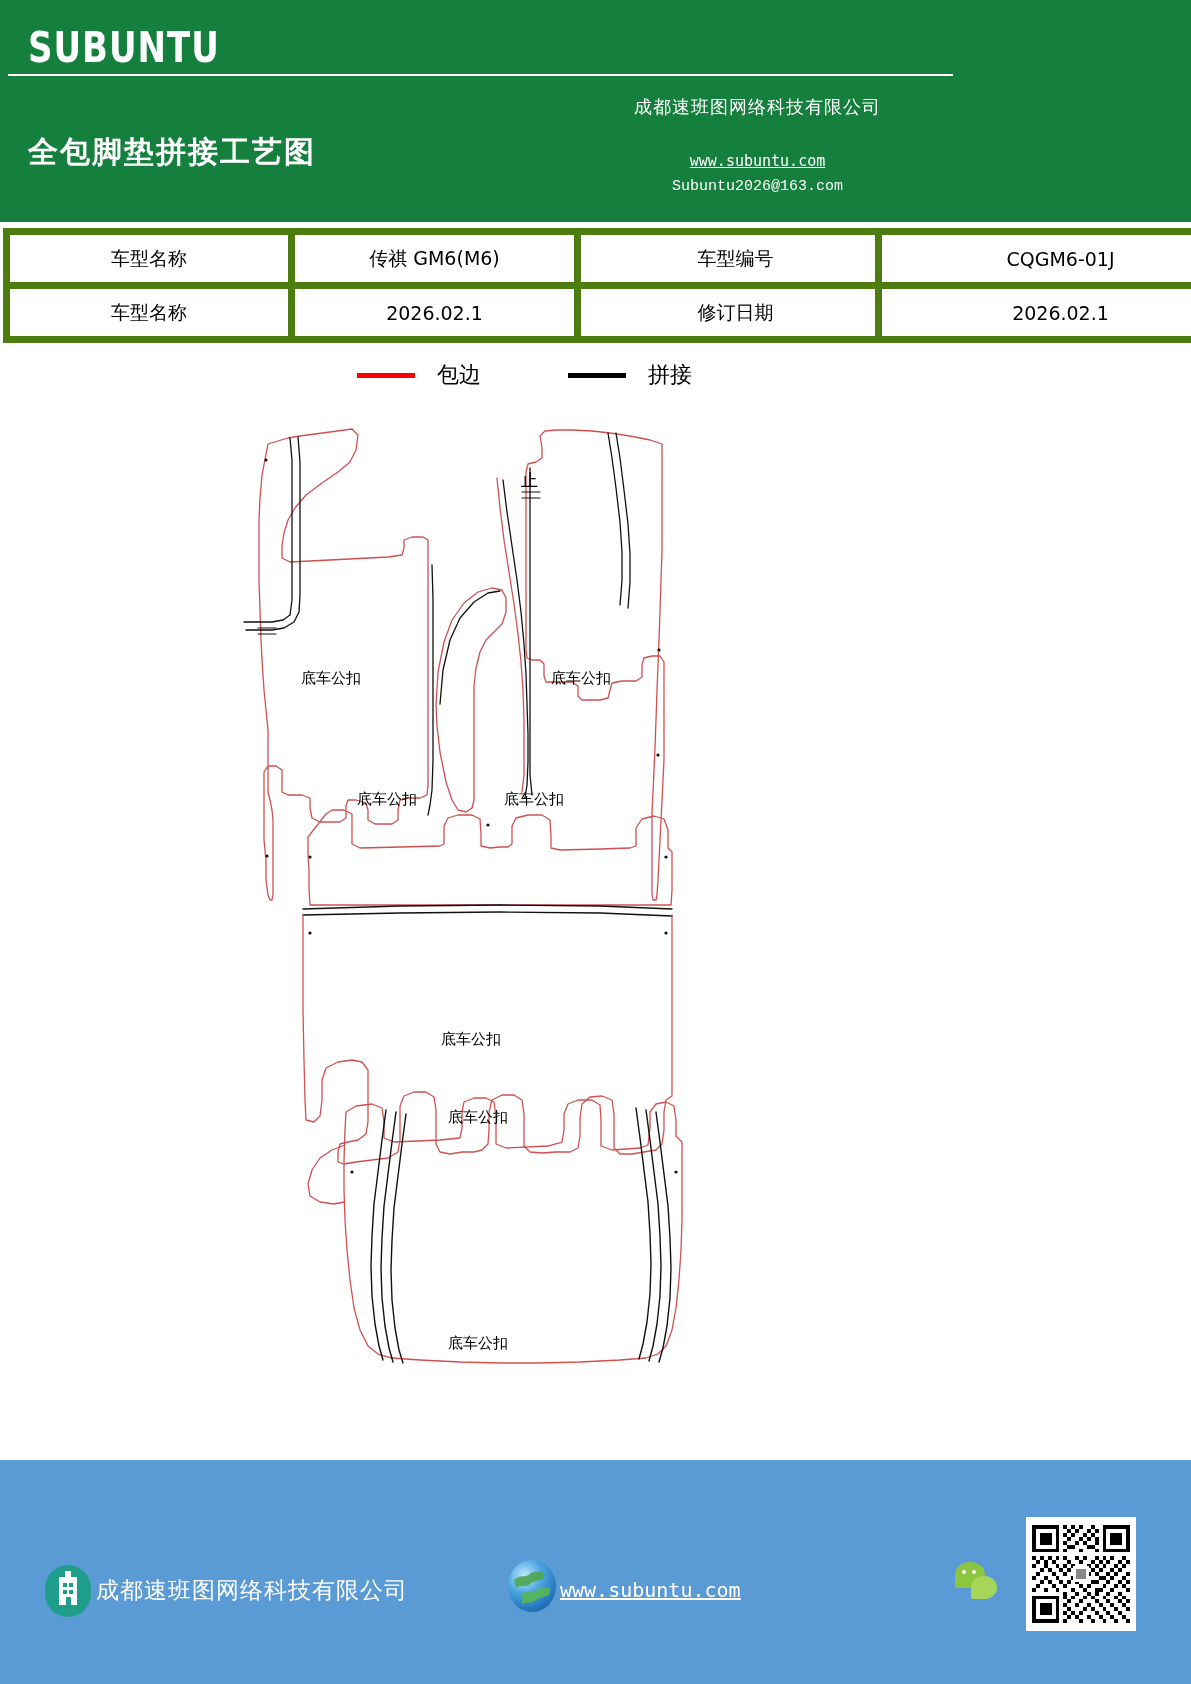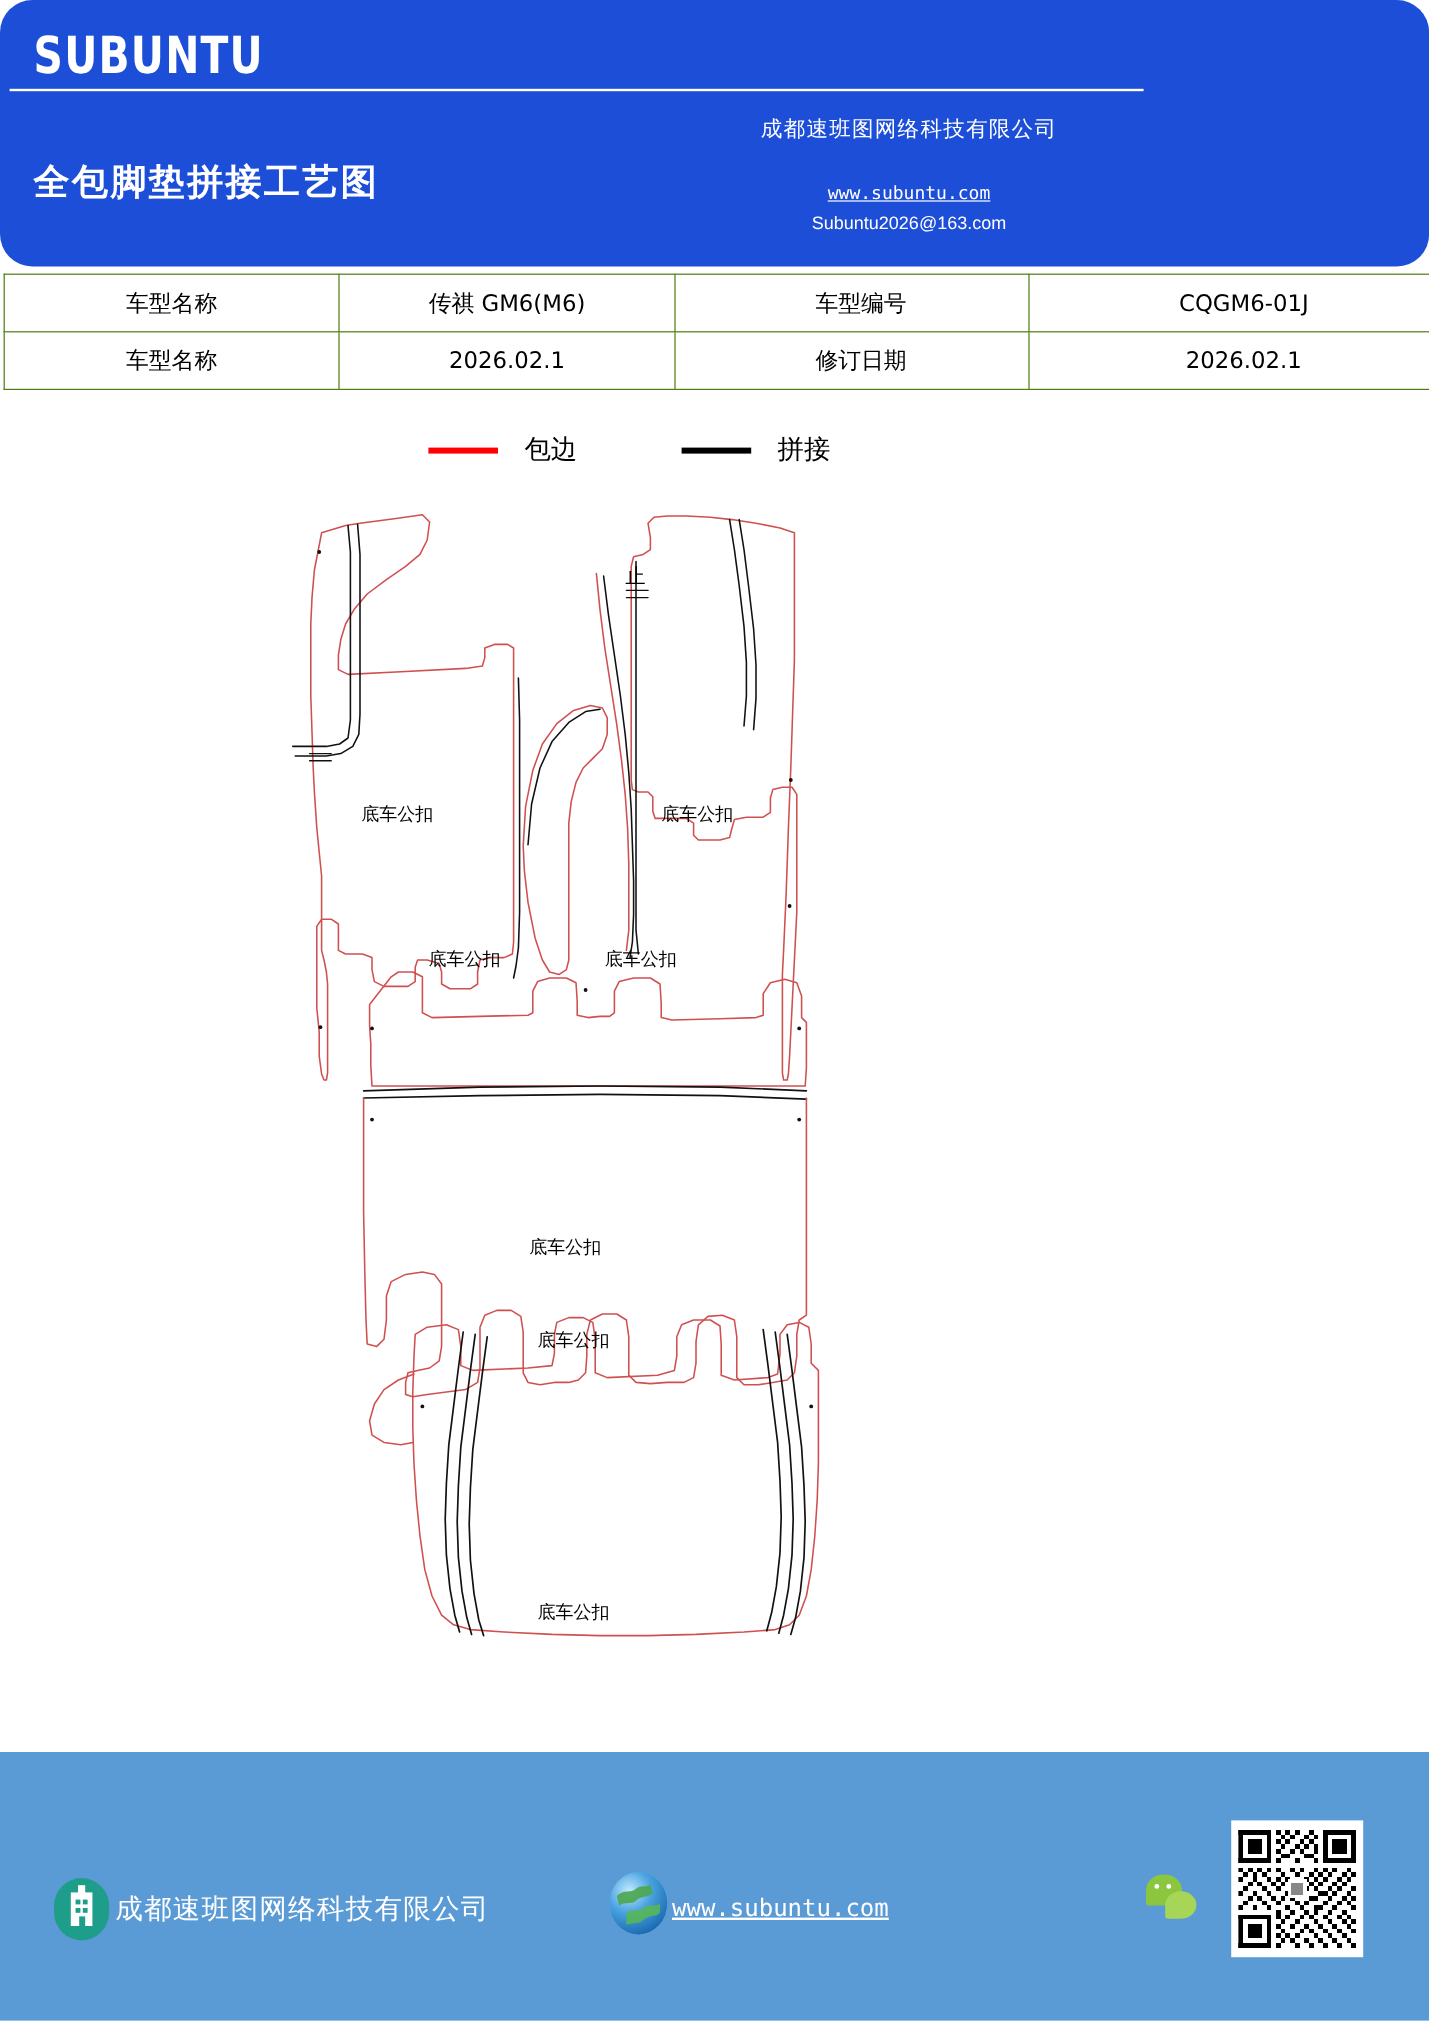--- a/index.html
+++ b/index.html
@@ -6,22 +6,21 @@
   body{
     width:1191px;height:1684px;
     background:#ffffff;
     font-family:"Liberation Sans","DejaVu Sans",sans-serif;
     overflow:hidden;
     position:relative;
   }
   
   .header{
     position:absolute;left:0;top:0;width:1191px;height:222px;
-    background:#1d4ed8;
-    border-radius:27px;
+    background:#15803d;
   }
   .brand{
     position:absolute;left:28px;top:22px;
     font-family:"DejaVu Sans",sans-serif;
     font-weight:bold;font-size:34px;letter-spacing:1px;
     color:#ffffff;
     transform:scaleY(1.25);transform-origin:left top;
   }
   .hrule{
     position:absolute;left:8px;top:74px;width:945px;height:2px;
@@ -40,37 +39,37 @@
   }
   .web-link{
     position:absolute;left:585px;top:152px;width:345px;
     text-align:center;
     font-family:"DejaVu Sans Mono","Liberation Mono",monospace;
     font-size:15px;color:#ffffff;text-decoration:underline;
   }
   .mail-link{
     position:absolute;left:585px;top:178px;width:345px;
     text-align:center;
-    font-family:Liberation Sans, sans-serif;
+    font-family:Liberation Mono, monospace;
     font-size:15px;color:#ffffff;
   }
   .sop{
     position:absolute;right:18px;top:48px;
     font-family:"Liberation Sans","DejaVu Sans",sans-serif;
     font-size:76px;font-weight:bold;color:#ffffff;line-height:1;
     letter-spacing:-1px;
   }
   
   .info-table{
     position:absolute;left:3px;top:228px;width:1185px;
     border-collapse:collapse;
     table-layout:fixed;
   }
   .info-table td{
-    border:1px solid #4d7c0f;
+    border:7px solid #4d7c0f;
     height:45px;
     text-align:center;
     vertical-align:middle;
     font-family:"DejaVu Sans","Liberation Sans",sans-serif;
     font-size:19px;
     color:#000000;
   }
   .col-a{width:276px;}
   .col-b{width:277px;}
   .col-c{width:277px;padding-left:16px;}

